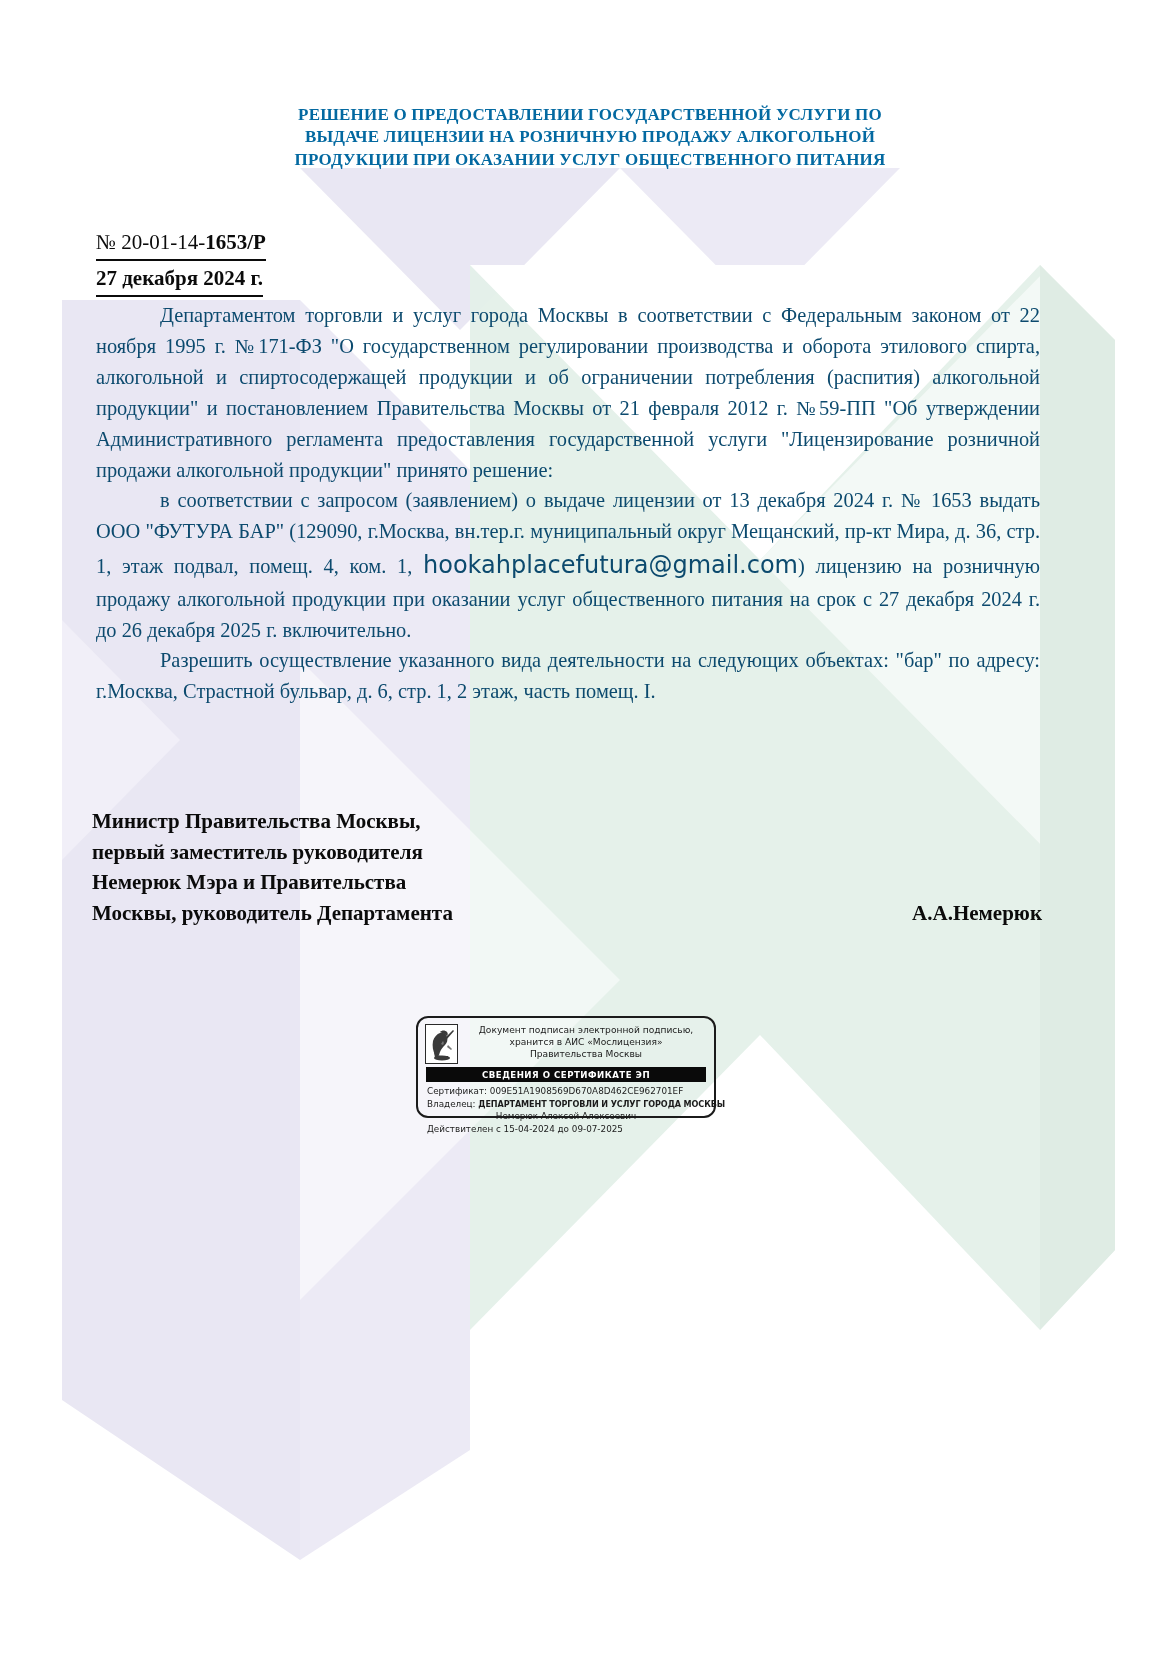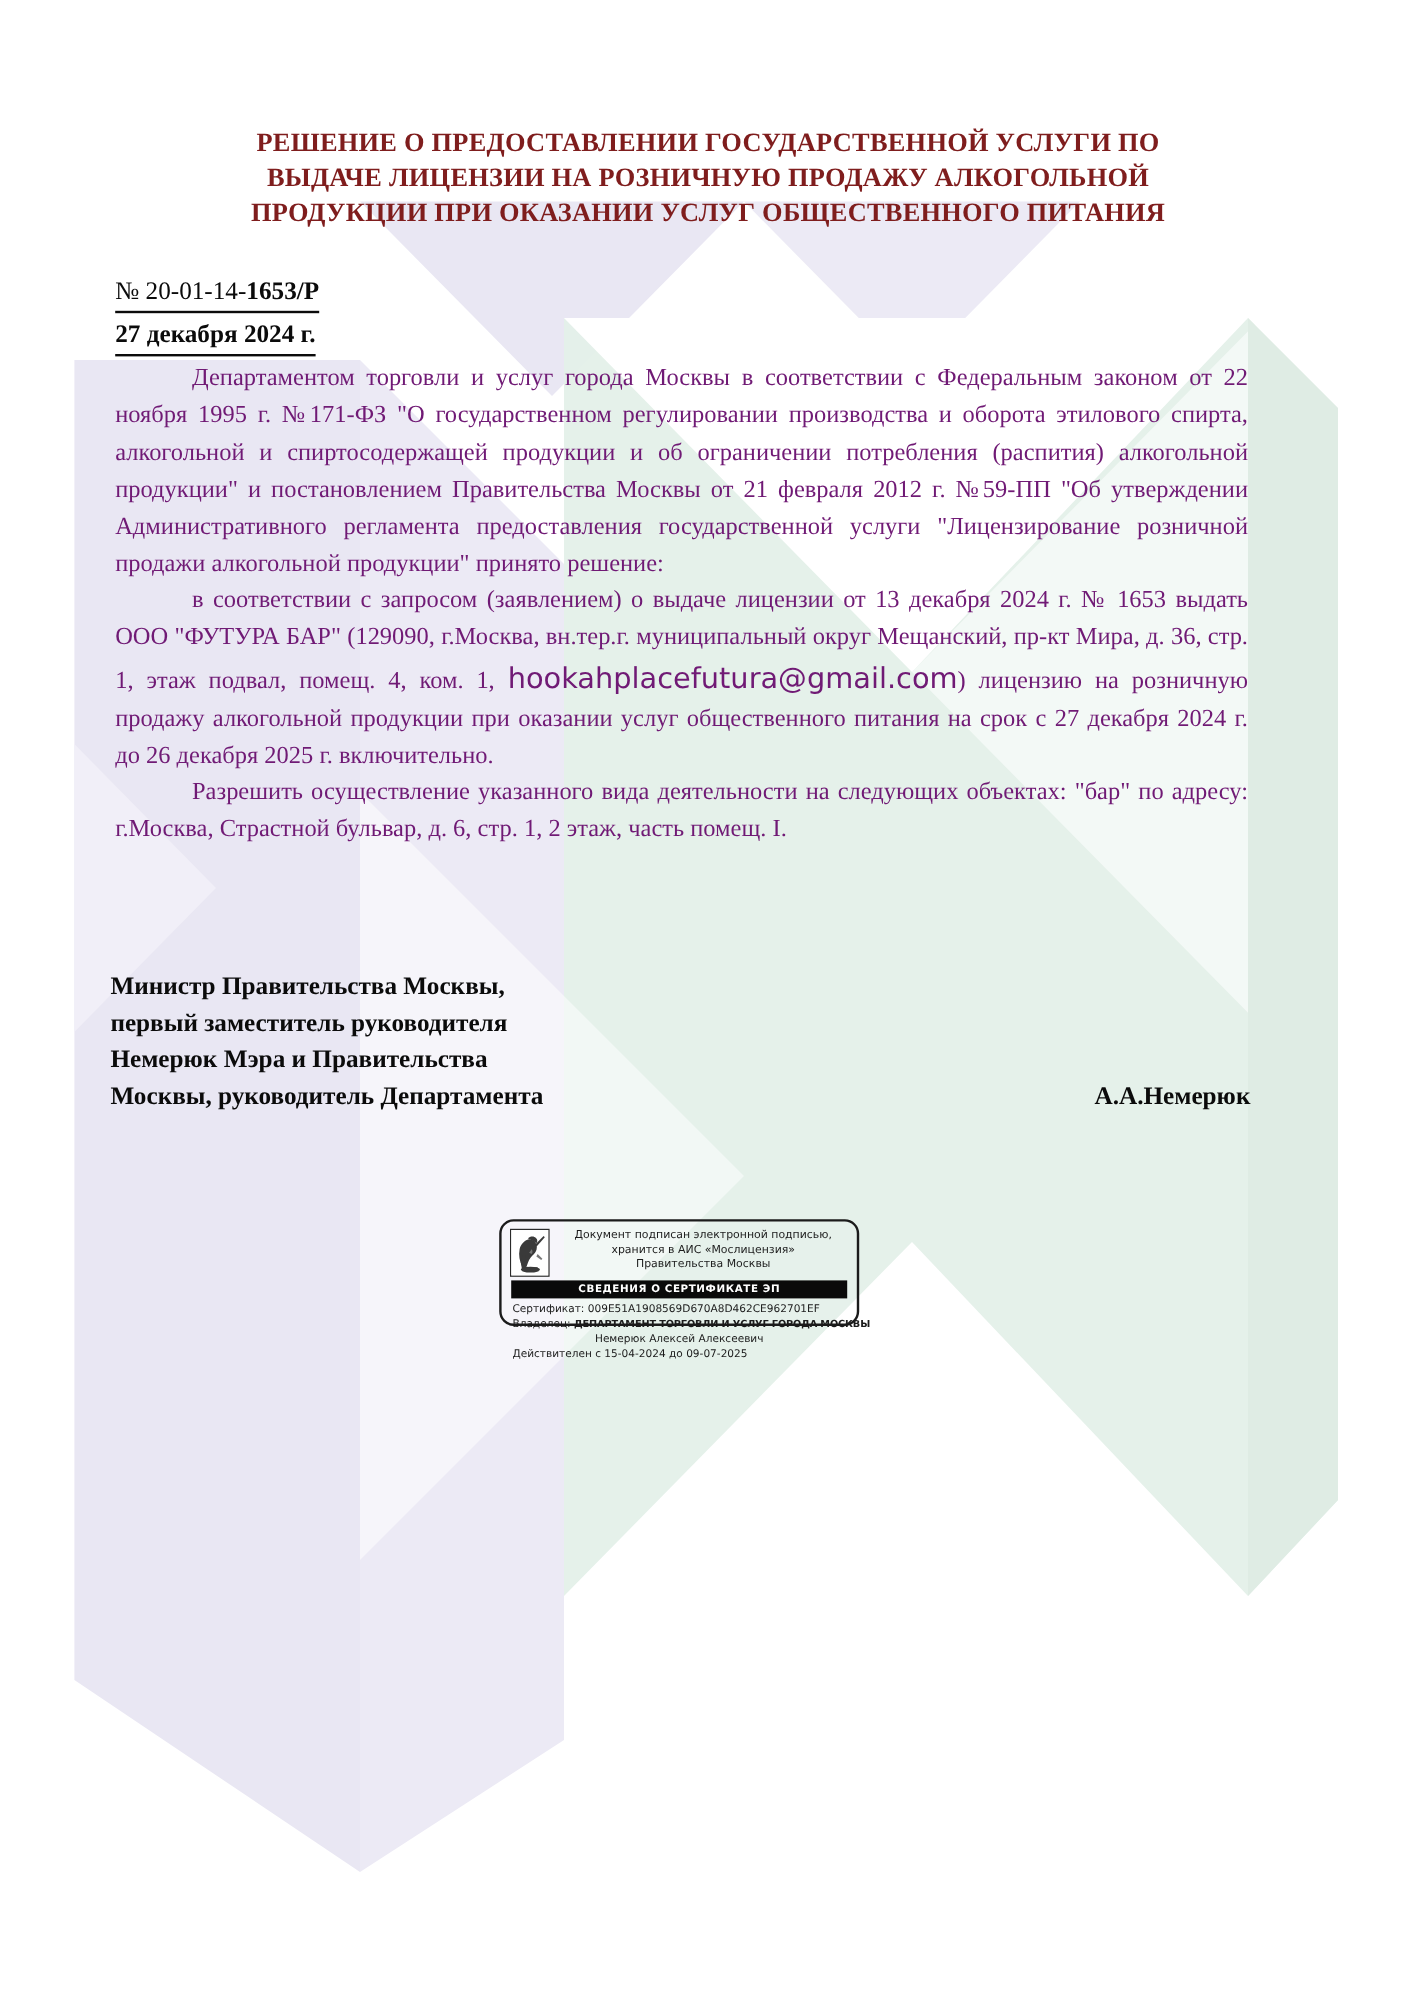--- a/index.html
+++ b/index.html
@@ -34,24 +34,24 @@
     padding: 0;
   }
 
   .doc-title {
     position: absolute;
     left: 140px;
     top: 104px;
     width: 900px;
     text-align: center;
     font-weight: bold;
-    font-size: 22px;
+    font-size: 17px;
     line-height: 1.32;
     letter-spacing: 0.2px;
-    color: #7f1d1d;
+    color: #0369a1;
   }
 
   .meta {
     position: absolute;
     left: 96px;
     top: 228px;
     font-size: 21px;
     line-height: 1.42;
     color: #0b0b0b;
   }
@@ -67,21 +67,21 @@
 
   .body-text {
     position: absolute;
     left: 96px;
     top: 300px;
     width: 944px;
     font-size: 20.4px;
     line-height: 1.515;
     text-align: justify;
     text-justify: inter-word;
-    color: #701a75;
+    color: #0c4a6e;
     hyphens: none;
   }
   .body-text p {
     margin: 0;
     text-indent: 64px;
   }
   .email-span {
     font-family: "DejaVu Sans", sans-serif;
     font-size: 24px;
   }
@@ -104,21 +104,21 @@
     width: 950px;
   }
   .sig-name { white-space: nowrap; }
 
   
   .stamp {
     position: absolute;
     left: 416px;
     top: 1016px;
     width: 300px;
-    height: 89px;
+    height: 102px;
     border: 2.2px solid #1b1b1b;
     border-radius: 12px;
     background: rgba(255,255,255,0.06);
     font-family: "DejaVu Sans", sans-serif;
     color: #1b1b1b;
     box-sizing: border-box;
     padding: 5px 7px 4px 7px;
   }
   .stamp-top {
     display: flex;

